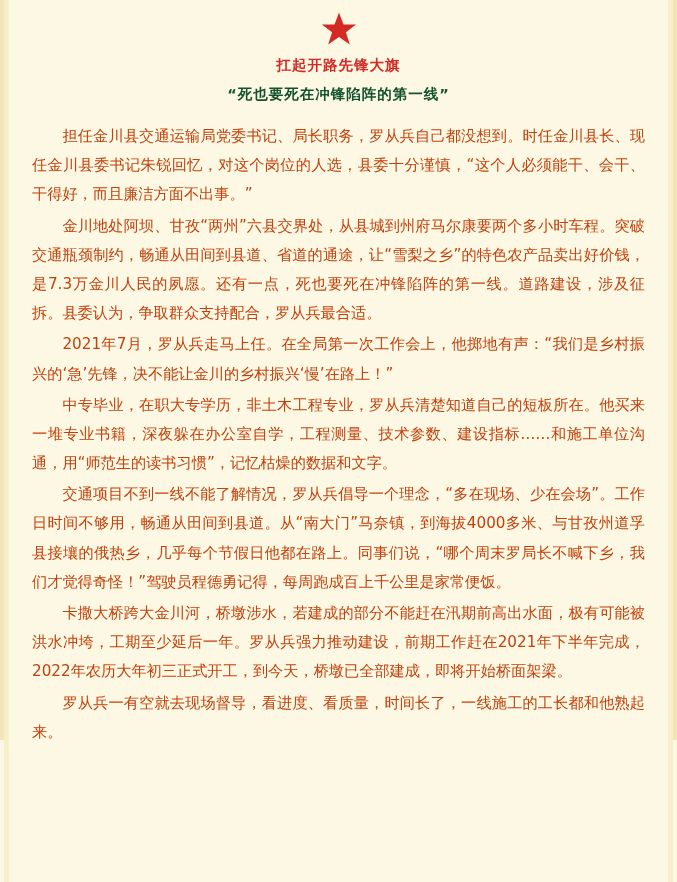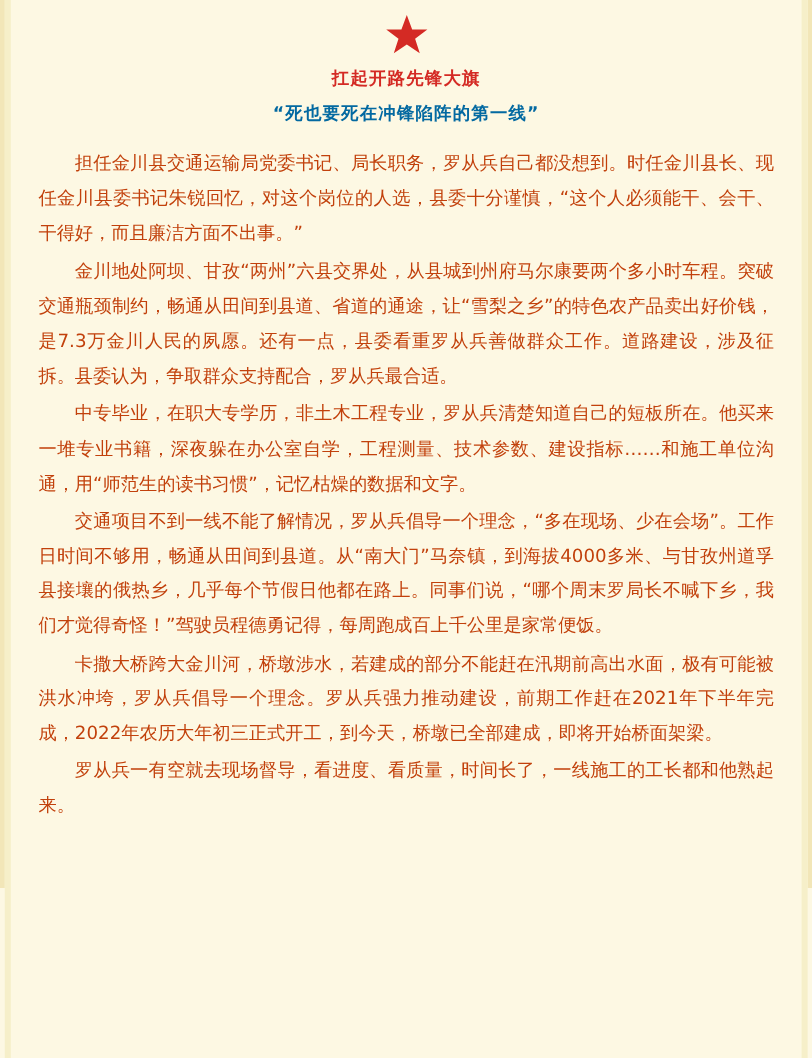--- a/index.html
+++ b/index.html
@@ -54,21 +54,21 @@
   }
   .headline {
     color: #d42a24;
     font-weight: bold;
     font-size: 14.5px;
     letter-spacing: 1px;
     margin-top: 6px;
     font-family: "DejaVu Sans", sans-serif;
   }
   .subhead {
-    color: #0369a1;
+    color: #14532d;
     font-weight: bold;
     font-size: 14.5px;
     letter-spacing: 1px;
     margin-top: 10px;
     font-family: "DejaVu Sans", sans-serif;
   }
   .body-text {
     margin: 0;
     padding: 18px 28px 0 28px;
   }
@@ -95,19 +95,20 @@
       <svg class="star" viewBox="0 0 100 100" aria-hidden="true">
         <polygon points="50,4 61.8,35.5 95.1,35.5 68.2,56.0 78.5,88.0 50,68.5 21.5,88.0 31.8,56.0 4.9,35.5 38.2,35.5" fill="#d42a24"></polygon>
       </svg>
     </div>
     <div class="headline">扛起开路先锋大旗</div>
     <div class="subhead">“死也要死在冲锋陷阵的第一线”</div>
   </div>
 
   <div class="body-text">
     <p>担任金川县交通运输局党委书记、局长职务，罗从兵自己都没想到。时任金川县长、现任金川县委书记朱锐回忆，对这个岗位的人选，县委十分谨慎，“这个人必须能干、会干、干得好，而且廉洁方面不出事。”</p>
-    <p>金川地处阿坝、甘孜“两州”六县交界处，从县城到州府马尔康要两个多小时车程。突破交通瓶颈制约，畅通从田间到县道、省道的通途，让“雪梨之乡”的特色农产品卖出好价钱，是7.3万金川人民的夙愿。还有一点，县委看重罗从兵善做群众工作。道路建设，涉及征拆。县委认为，争取群众支持配合，罗从兵最合适。</p>
+    <p>金川地处阿坝、甘孜“两州”六县交界处，从县城到州府马尔康要两个多小时车程。突破交通瓶颈制约，畅通从田间到县道、省道的通途，让“雪梨之乡”的特色农产品卖出好价钱，是7.3万金川人民的夙愿。还有一点，死也要死在冲锋陷阵的第一线。道路建设，涉及征拆。县委认为，争取群众支持配合，罗从兵最合适。</p>
+    <p>2021年7月，罗从兵走马上任。在全局第一次工作会上，他掷地有声：“我们是乡村振兴的‘急’先锋，决不能让金川的乡村振兴‘慢’在路上！”</p>
     <p>中专毕业，在职大专学历，非土木工程专业，罗从兵清楚知道自己的短板所在。他买来一堆专业书籍，深夜躲在办公室自学，工程测量、技术参数、建设指标……和施工单位沟通，用“师范生的读书习惯”，记忆枯燥的数据和文字。</p>
     <p>交通项目不到一线不能了解情况，罗从兵倡导一个理念，“多在现场、少在会场”。工作日时间不够用，畅通从田间到县道。从“南大门”马奈镇，到海拔4000多米、与甘孜州道孚县接壤的俄热乡，几乎每个节假日他都在路上。同事们说，“哪个周末罗局长不喊下乡，我们才觉得奇怪！”驾驶员程德勇记得，每周跑成百上千公里是家常便饭。</p>
-    <p>卡撒大桥跨大金川河，桥墩涉水，若建成的部分不能赶在汛期前高出水面，极有可能被洪水冲垮，罗从兵倡导一个理念。罗从兵强力推动建设，前期工作赶在2021年下半年完成，2022年农历大年初三正式开工，到今天，桥墩已全部建成，即将开始桥面架梁。</p>
+    <p>卡撒大桥跨大金川河，桥墩涉水，若建成的部分不能赶在汛期前高出水面，极有可能被洪水冲垮，工期至少延后一年。罗从兵强力推动建设，前期工作赶在2021年下半年完成，2022年农历大年初三正式开工，到今天，桥墩已全部建成，即将开始桥面架梁。</p>
     <p>罗从兵一有空就去现场督导，看进度、看质量，时间长了，一线施工的工长都和他熟起来。</p>
   </div>
 </div>
 
 </body></html>

